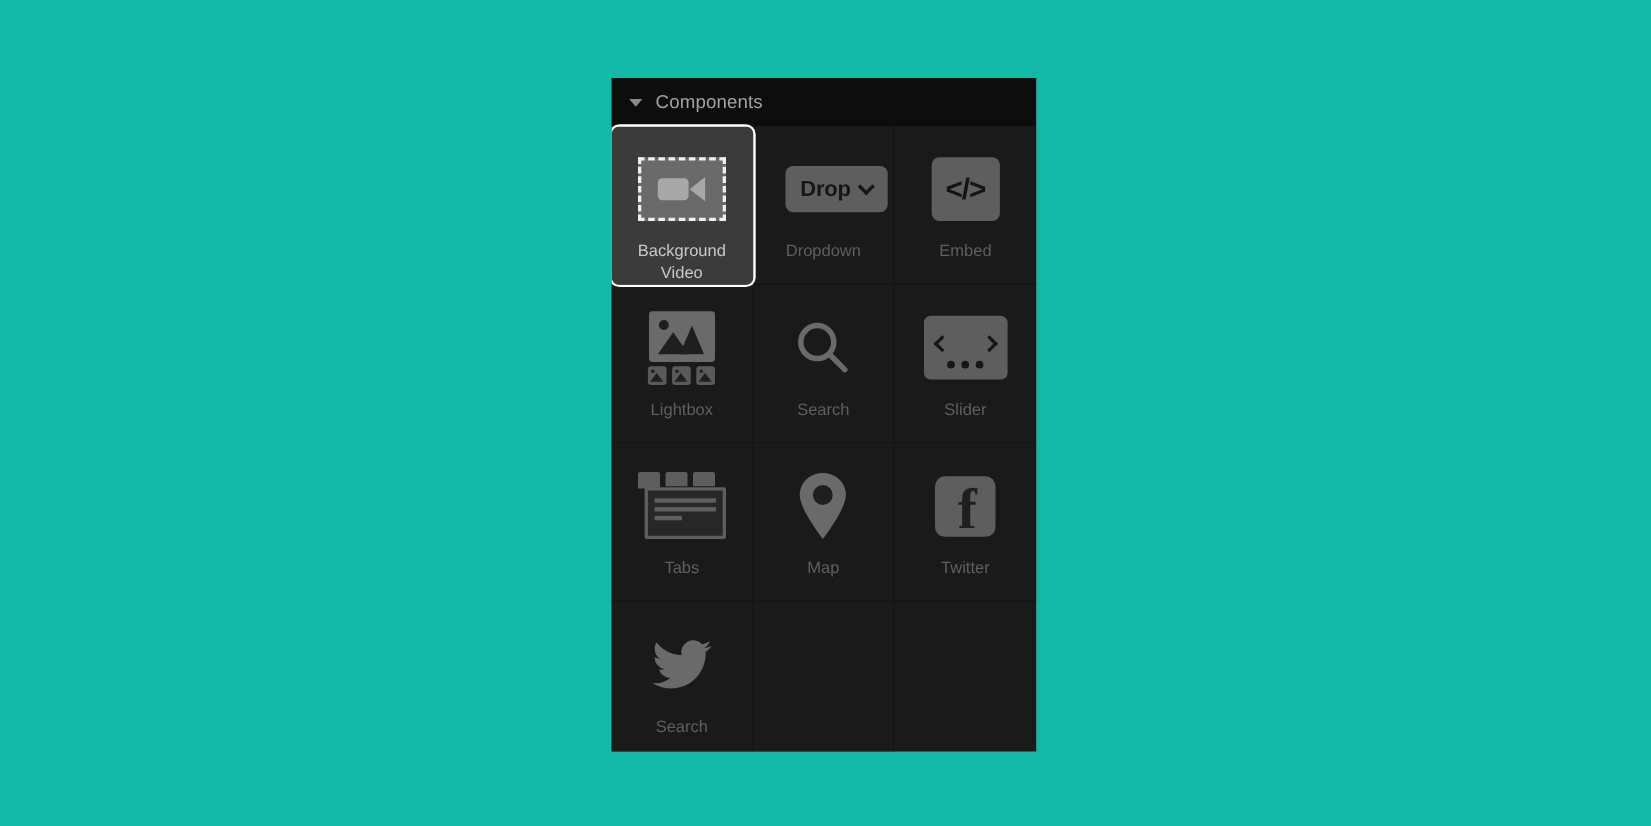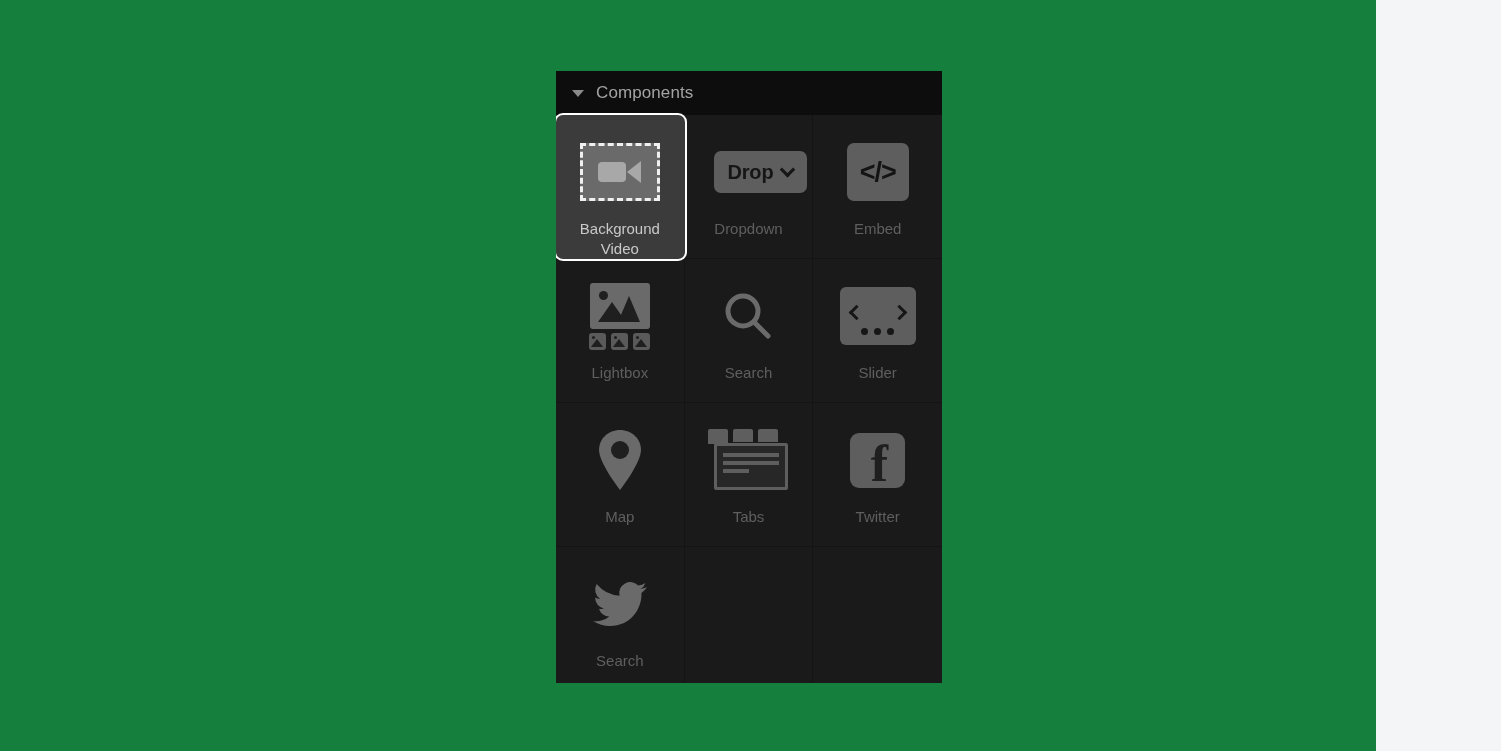--- a/index.html
+++ b/index.html
@@ -5,22 +5,22 @@
   * { box-sizing: border-box; }
   html, body {
     margin: 0; padding: 0;
     width: 1501px; height: 751px;
     background: #f4f5f7;
     font-family: "Liberation Sans", sans-serif;
     overflow: hidden;
   }
   #stage {
     position: relative;
-    width: 1376px; height: 751px;
-    background: #15803d;
+    width: 1501px; height: 751px;
+    background: #14b8a6;
   }
 
   
   #panel {
     position: absolute;
     left: 556px; top: 71px;
     width: 386px; height: 612px;
     background: #1a1a1a;
     overflow: hidden;
   }
@@ -379,48 +379,48 @@
                 <i></i>
                 <i></i>
               </span>
           </div>
         </div>
         <div class="tile-label">Slider</div>
       </div>
 
       <div class="tile">
         <div class="tile-art">
-          <svg class="pin" width="44" height="62" viewBox="0 0 44 62">
-            <path class="gray" d="M22 1 C10 1 1 10 1 21 C1 34 22 61 22 61 C22 61 43 34 43 21 C43 10 34 1 22 1 Z"></path>
-            <circle cx="22" cy="21" r="9" fill="#1f1f1f"></circle>
-          </svg>
-        </div>
-        <div class="tile-label">Map</div>
-      </div>
-
-      <div class="tile">
-        <div class="tile-art">
           <div class="tabs-art">
             <div class="tb-head">
               <span class="tb-tab a"></span>
               <span class="tb-tab b"></span>
               <span class="tb-tab c"></span>
             </div>
             <div class="tb-panel">
               <div class="tb-line w1"></div>
               <div class="tb-line w2"></div>
               <div class="tb-line w3"></div>
             </div>
           </div>
         </div>
         <div class="tile-label">Tabs</div>
       </div>
 
       <div class="tile">
         <div class="tile-art">
+          <svg class="pin" width="44" height="62" viewBox="0 0 44 62">
+            <path class="gray" d="M22 1 C10 1 1 10 1 21 C1 34 22 61 22 61 C22 61 43 34 43 21 C43 10 34 1 22 1 Z"></path>
+            <circle cx="22" cy="21" r="9" fill="#1f1f1f"></circle>
+          </svg>
+        </div>
+        <div class="tile-label">Map</div>
+      </div>
+
+      <div class="tile">
+        <div class="tile-art">
           <div class="fb-box">
               <span class="fb-f">f</span>
             </div>
         </div>
         <div class="tile-label">Twitter</div>
       </div>
 
       <div class="tile">
         <div class="tile-art">
           <svg class="tw-svg" width="62" height="54" viewBox="0 0 24 24">

